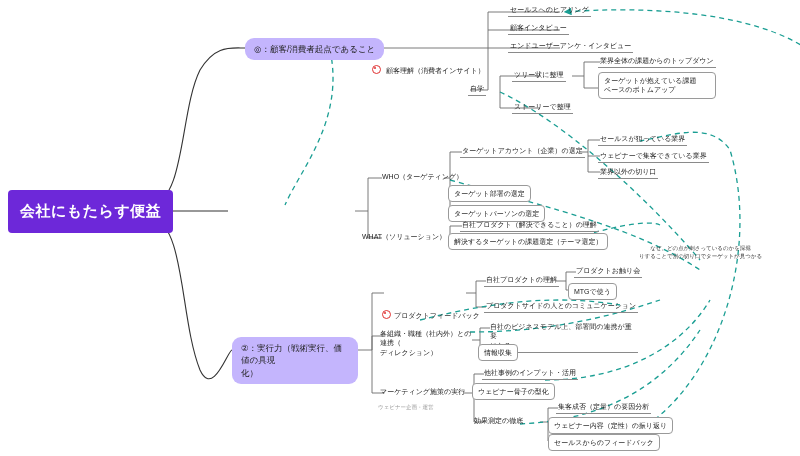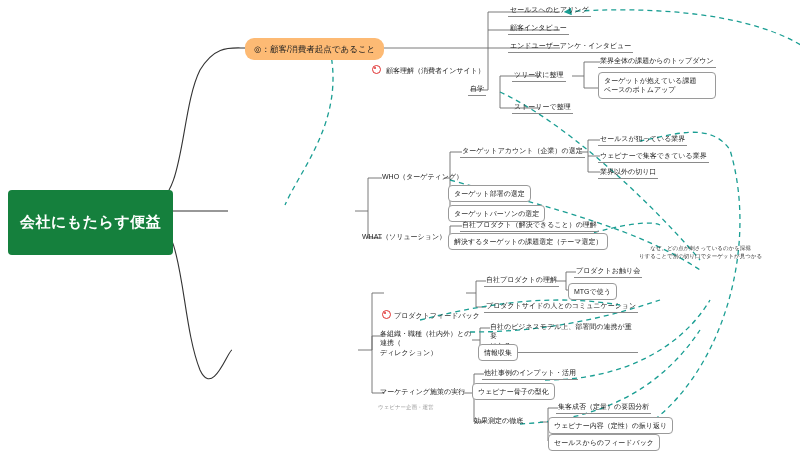--- a/index.html
+++ b/index.html
@@ -3,25 +3,25 @@
 <meta charset="utf-8">
 <style>
   html,body{margin:0;padding:0;background:#ffffff;}
   body{width:800px;height:456px;overflow:hidden;
        font-family:"Liberation Sans","DejaVu Sans",sans-serif;color:#222;}
   #map{position:relative;width:800px;height:456px;}
   svg.links{position:absolute;left:0;top:0;width:800px;height:456px;}
   .node{position:absolute;box-sizing:border-box;white-space:pre-line;}
 
   
-  .root{background:#15803d;color:#fff;font-size:15px;font-weight:bold;
-        border-radius:4px;padding:23px 12px;line-height:1.25;letter-spacing:.5px;}
+  .root{background:#6d28d9;color:#fff;font-size:15px;font-weight:bold;
+        border-radius:4px;padding:12px 12px;line-height:1.25;letter-spacing:.5px;}
 
   
-  .lvl1{background:#fdba74;color:#222;font-size:8.5px;border-radius:9px;
+  .lvl1{background:#c4b5fd;color:#222;font-size:8.5px;border-radius:9px;
         padding:5px 9px;line-height:1.45;}
 
   
   .leaf{font-size:7px;line-height:1.35;padding:1px 2px 2px 2px;
         border-bottom:1px solid #8a8a8a;}
   .leaf.nb{border-bottom:none;}
   
   .boxed{font-size:7px;line-height:1.35;padding:3px 5px;
          border:1px solid #9a9a9a;border-radius:4px;background:#fff;}
   .note{font-size:5.5px;color:#9a9a9a;line-height:1.3;}
@@ -142,20 +142,22 @@
   <div class="node boxed" style="left:448px;top:185px;">ターゲット部署の選定</div>
   <div class="node boxed" style="left:448px;top:205px;">ターゲットパーソンの選定</div>
 
   <div class="node leaf" style="left:598px;top:133px;">セールスが狙っている業界</div>
   <div class="node leaf" style="left:598px;top:150px;">ウェビナーで集客できている業界</div>
   <div class="node leaf" style="left:598px;top:166px;">業界以外の切り口</div>
 
   <div class="node leaf" style="left:460px;top:219px;">自社プロダクト（解決できること）の理解</div>
   <div class="node boxed" style="left:448px;top:233px;">解決するターゲットの課題選定（テーマ選定）</div>
 
+  <div class="node lvl1" style="left:232px;top:337px;width:126px;">②：実行力（戦術実行、価値の具現
+化）</div>
 
   <div class="node" style="left:382px;top:286px;">
     <span class="ic"></span><span style="font-size:7px;">プロダクトフィードバック</span>
   </div>
 
   <div class="node leaf" style="left:484px;top:274px;">自社プロダクトの理解</div>
   <div class="node leaf" style="left:484px;top:300px;">プロダクトサイドの人とのコミュニケーション</div>
 
   <div class="node leaf" style="left:574px;top:265px;">プロダクトお触り会</div>
   <div class="node boxed" style="left:568px;top:283px;">MTGで使う</div>

